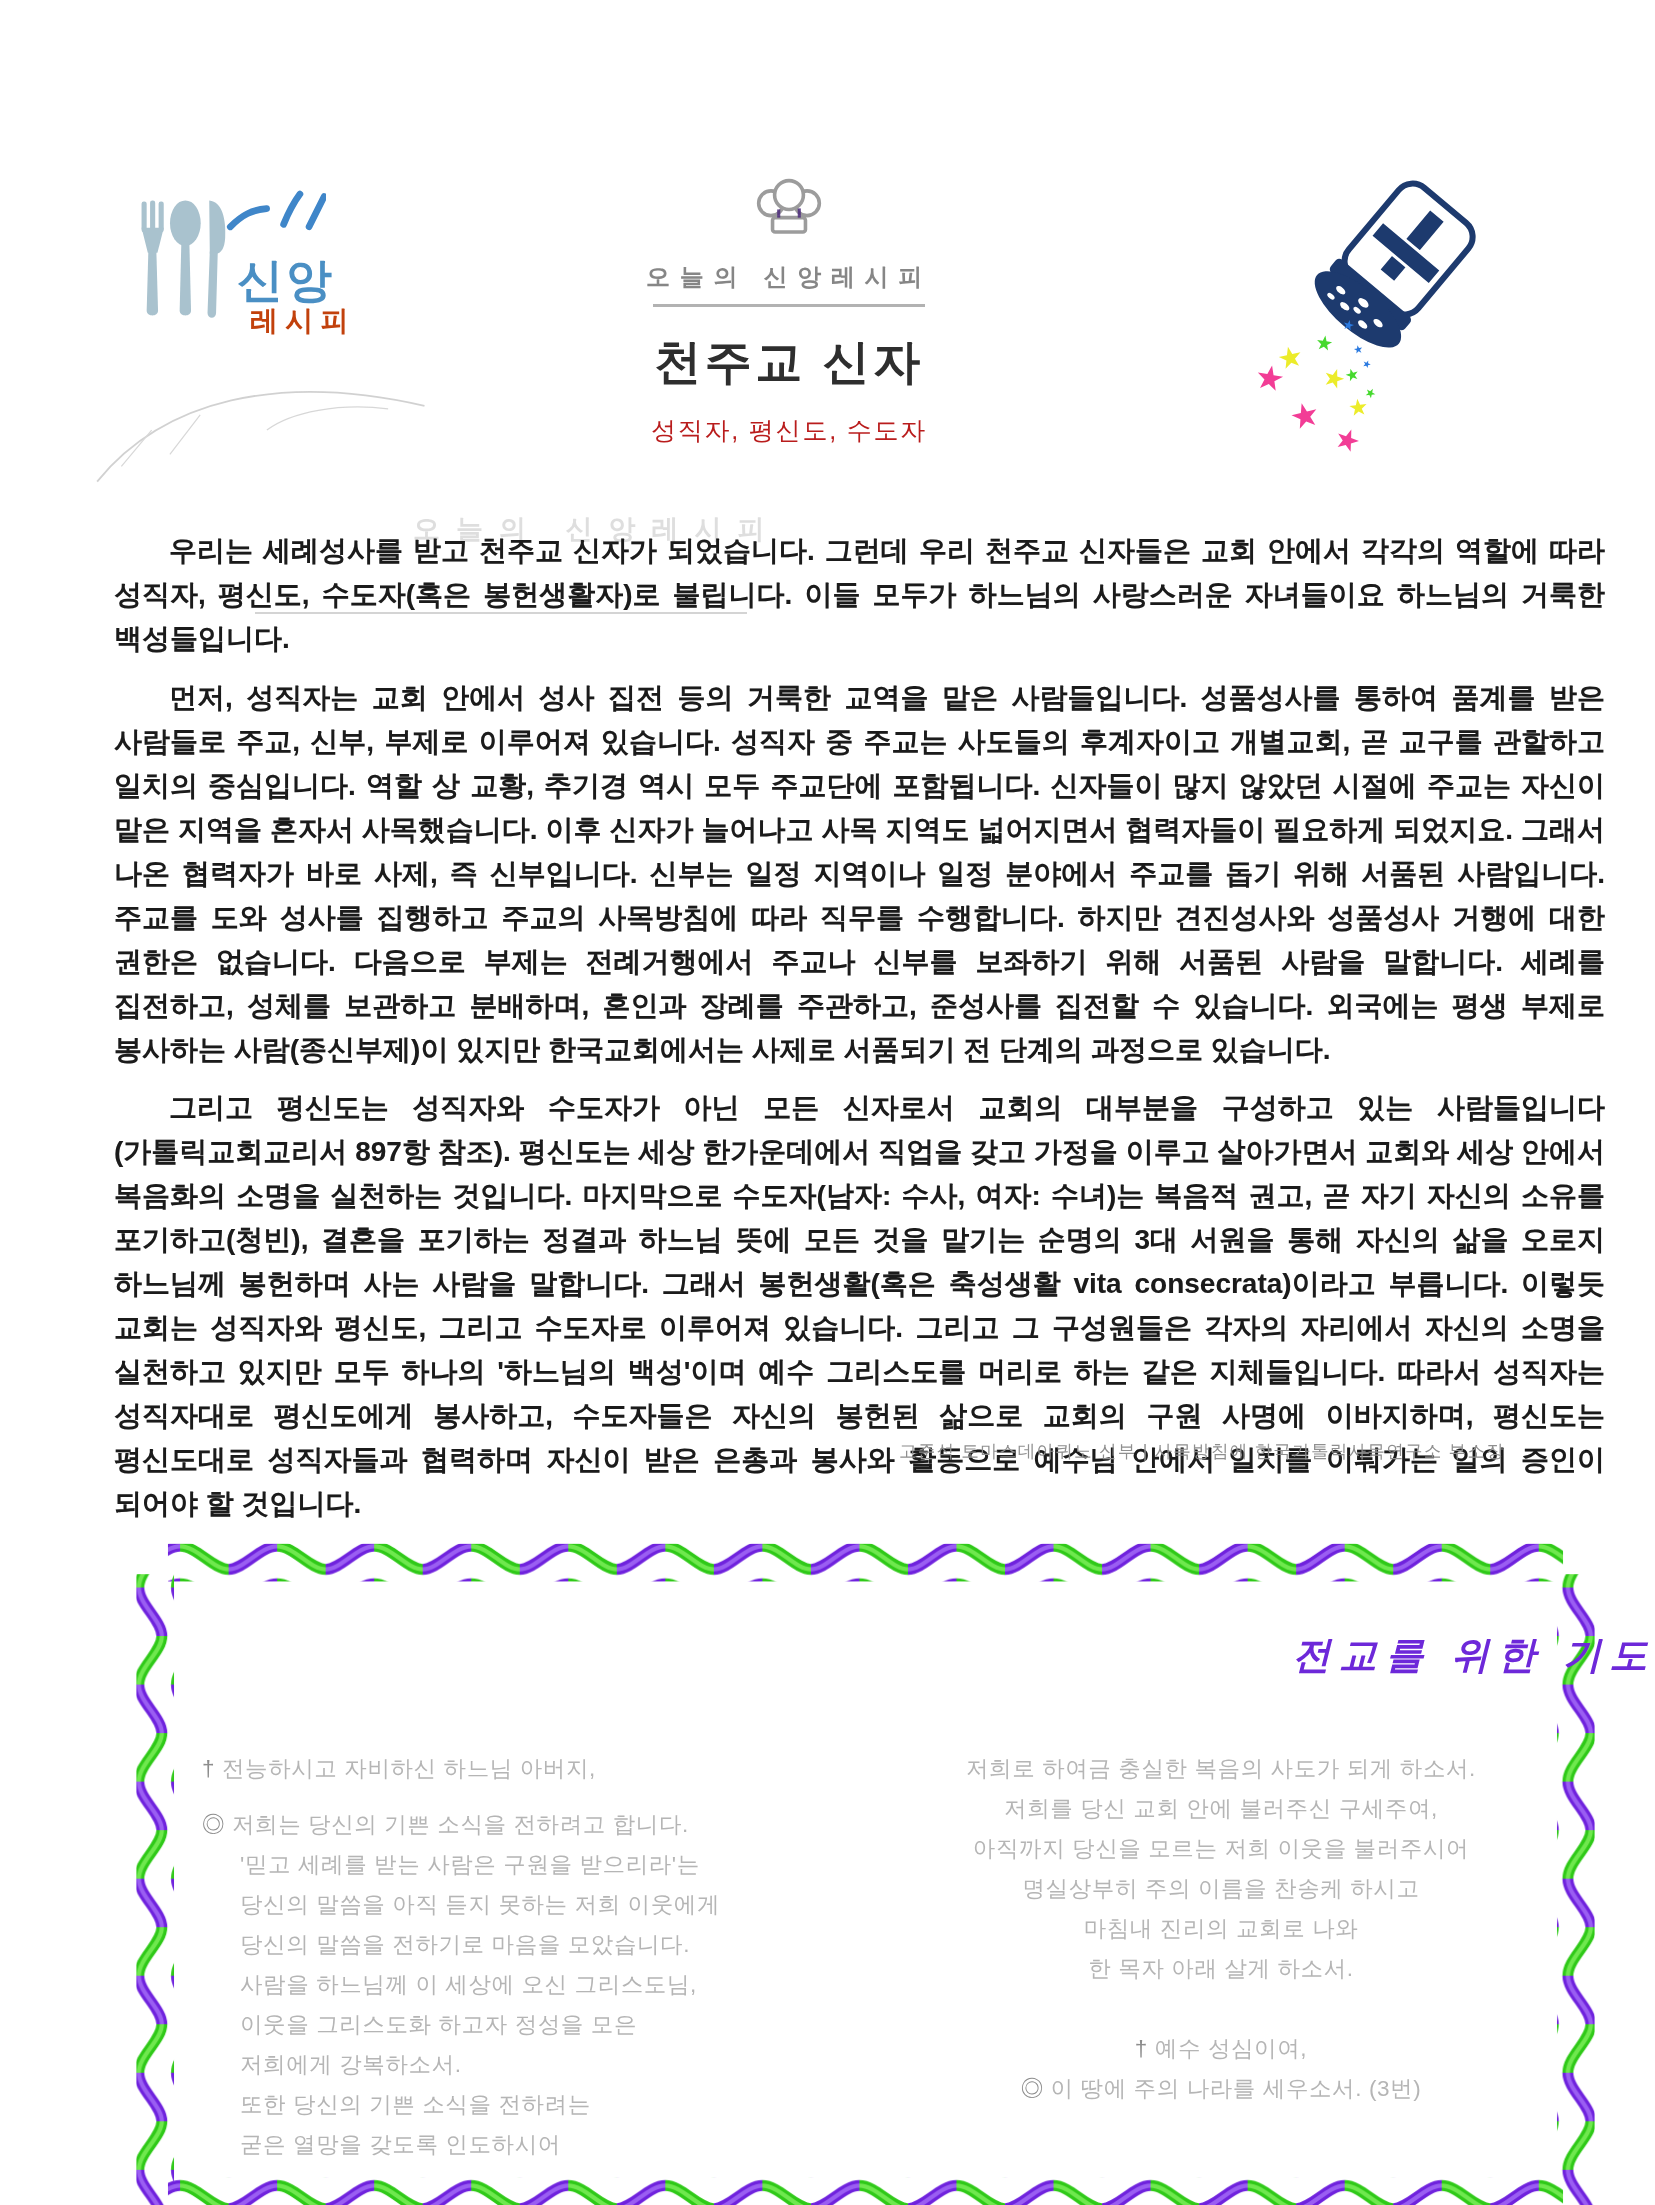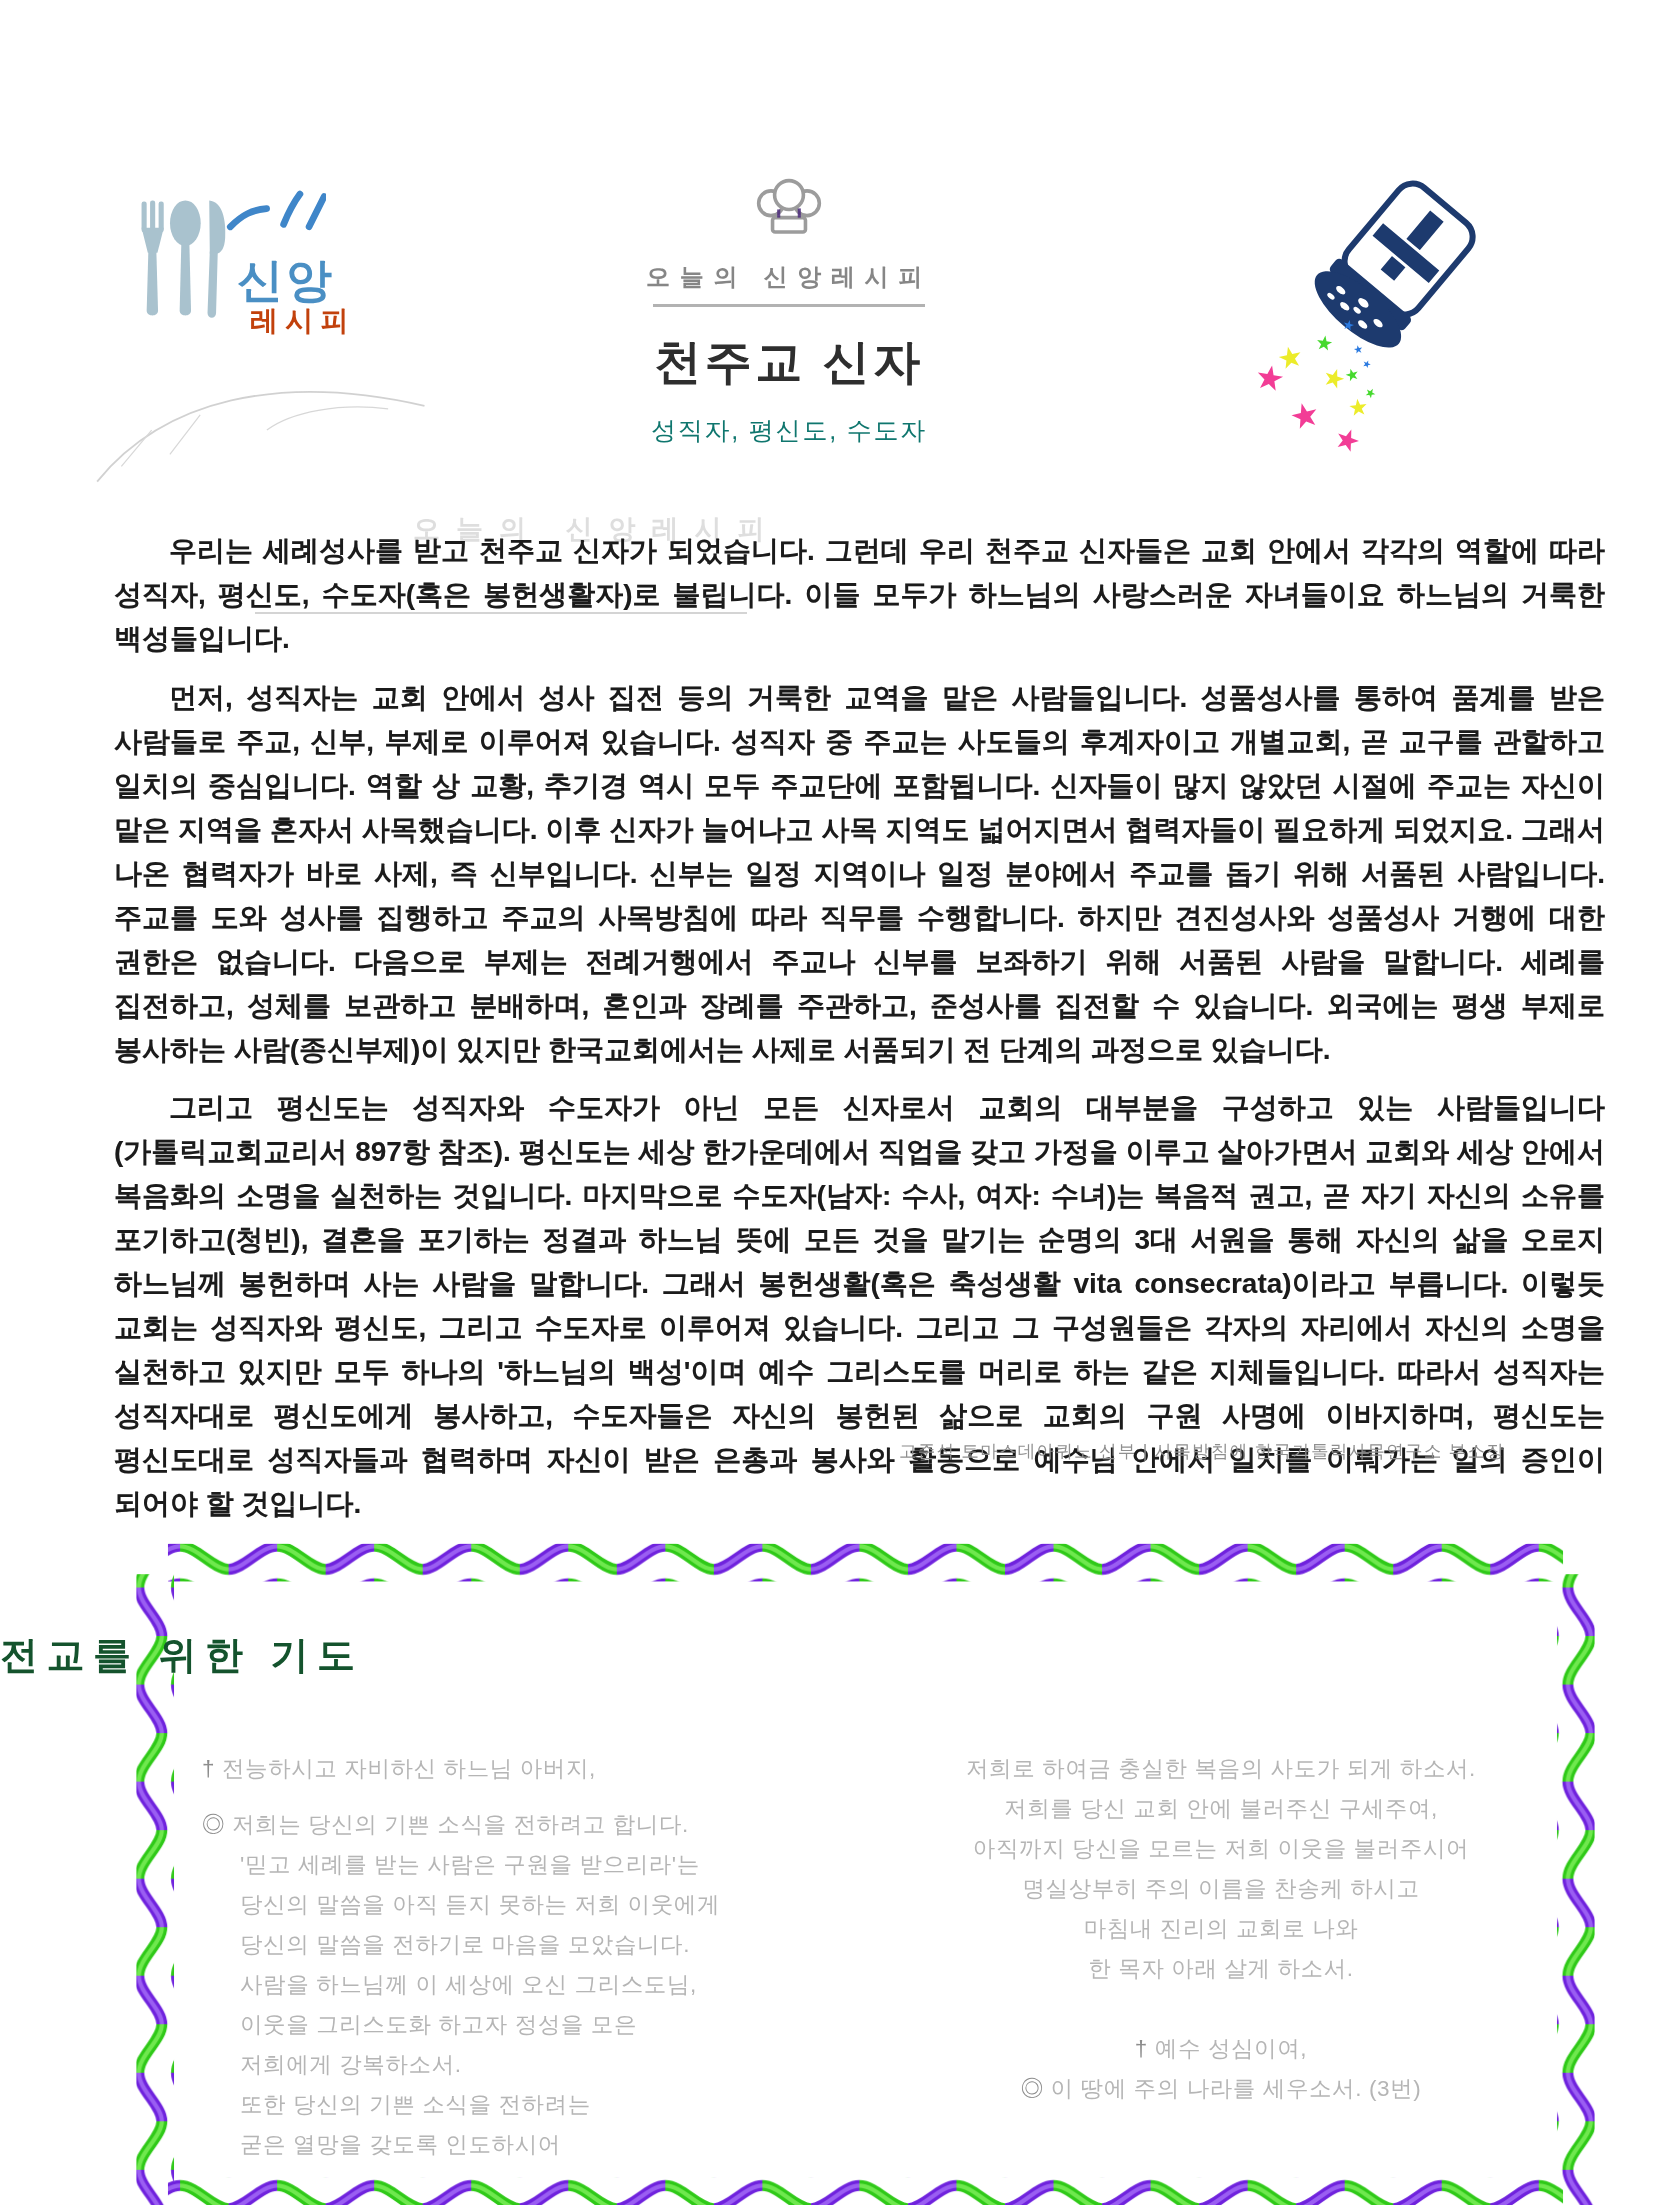--- a/index.html
+++ b/index.html
@@ -13,37 +13,37 @@
               color:#4a8fc4;letter-spacing:3px;}
   .logo-sub{position:absolute;left:250px;top:302px;font-size:28px;font-weight:700;
             color:#c2410c;letter-spacing:7.3px;}
 
   
   .header-block{position:absolute;left:546px;top:178px;width:486px;text-align:center;}
   .hat-wrap{height:74px;}
   .kicker{margin-top:8.5px;font-size:24px;font-weight:700;color:#868686;letter-spacing:9.7px;}
   .kicker-rule{width:272px;height:3px;background:#b2b2b2;margin:11px auto 0;}
   .page-title{margin-top:24px;font-size:47px;font-weight:700;color:#2e2e2e;letter-spacing:3.6px;}
-  .page-subtitle{margin-top:20.6px;font-size:25px;font-weight:500;color:#0f766e;letter-spacing:1.8px;}
+  .page-subtitle{margin-top:20.6px;font-size:25px;font-weight:500;color:#b91c1c;letter-spacing:1.8px;}
 
   
   .shaker{position:absolute;left:1232px;top:175px;}
 
   
   .article{position:absolute;left:114px;right:51px;top:529px;}
   .para{margin:0 0 14.6px 0;font-size:28px;line-height:44px;font-weight:700;color:#1b1b1b;
         text-align:justify;text-indent:55px;letter-spacing:0;word-break:keep-all;
         text-shadow:0 0 0.6px rgba(0,0,0,.25);}
   .byline{position:absolute;right:151px;top:1439px;font-size:17.6px;color:#8f8f8f;
           letter-spacing:1.2px;filter:blur(0.4px);}
 
   
   .ribbon-frame{position:absolute;left:131px;top:1539px;}
-  .prayer-title{position:absolute;left:0;right:0;top:1630px;text-align:left;
-                font-size:38px;font-weight:700;color:#14532d;letter-spacing:8.5px;}
+  .prayer-title{position:absolute;left:0;right:0;top:1630px;text-align:right;
+                font-size:38px;font-weight:700;color:#6d28d9;letter-spacing:8.5px;font-style:italic;}
   .prayer-col{position:absolute;top:1749px;}
   .prayer-col.left{left:202px;width:650px;}
   .prayer-col.right{left:881px;width:680px;text-align:center;}
   .pline{font-size:22.5px;line-height:40px;color:#b5b5b5;letter-spacing:0.6px;white-space:nowrap;}
   .pline.cont{padding-left:38px;}
   .pline.gap{margin-top:16px;}
   .pline.blank{height:40px;}
   .psym{color:#8d8d8d;}
 
   

